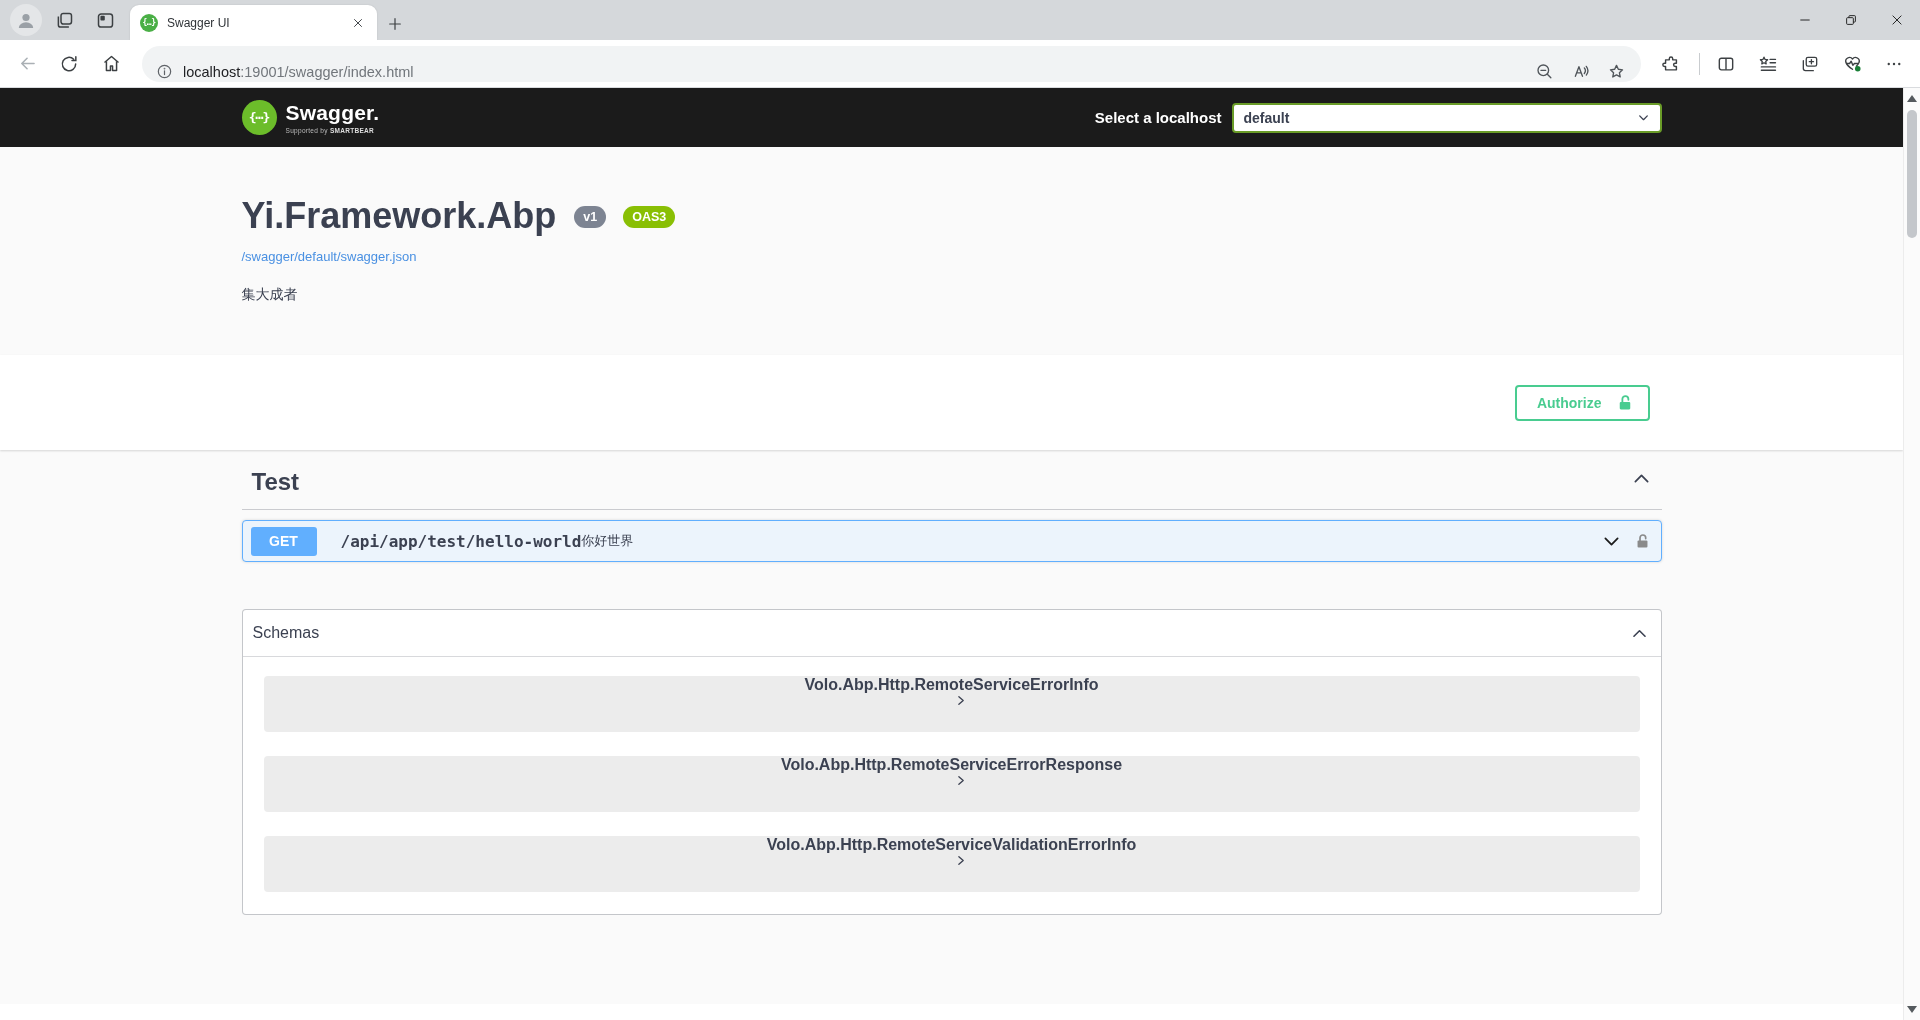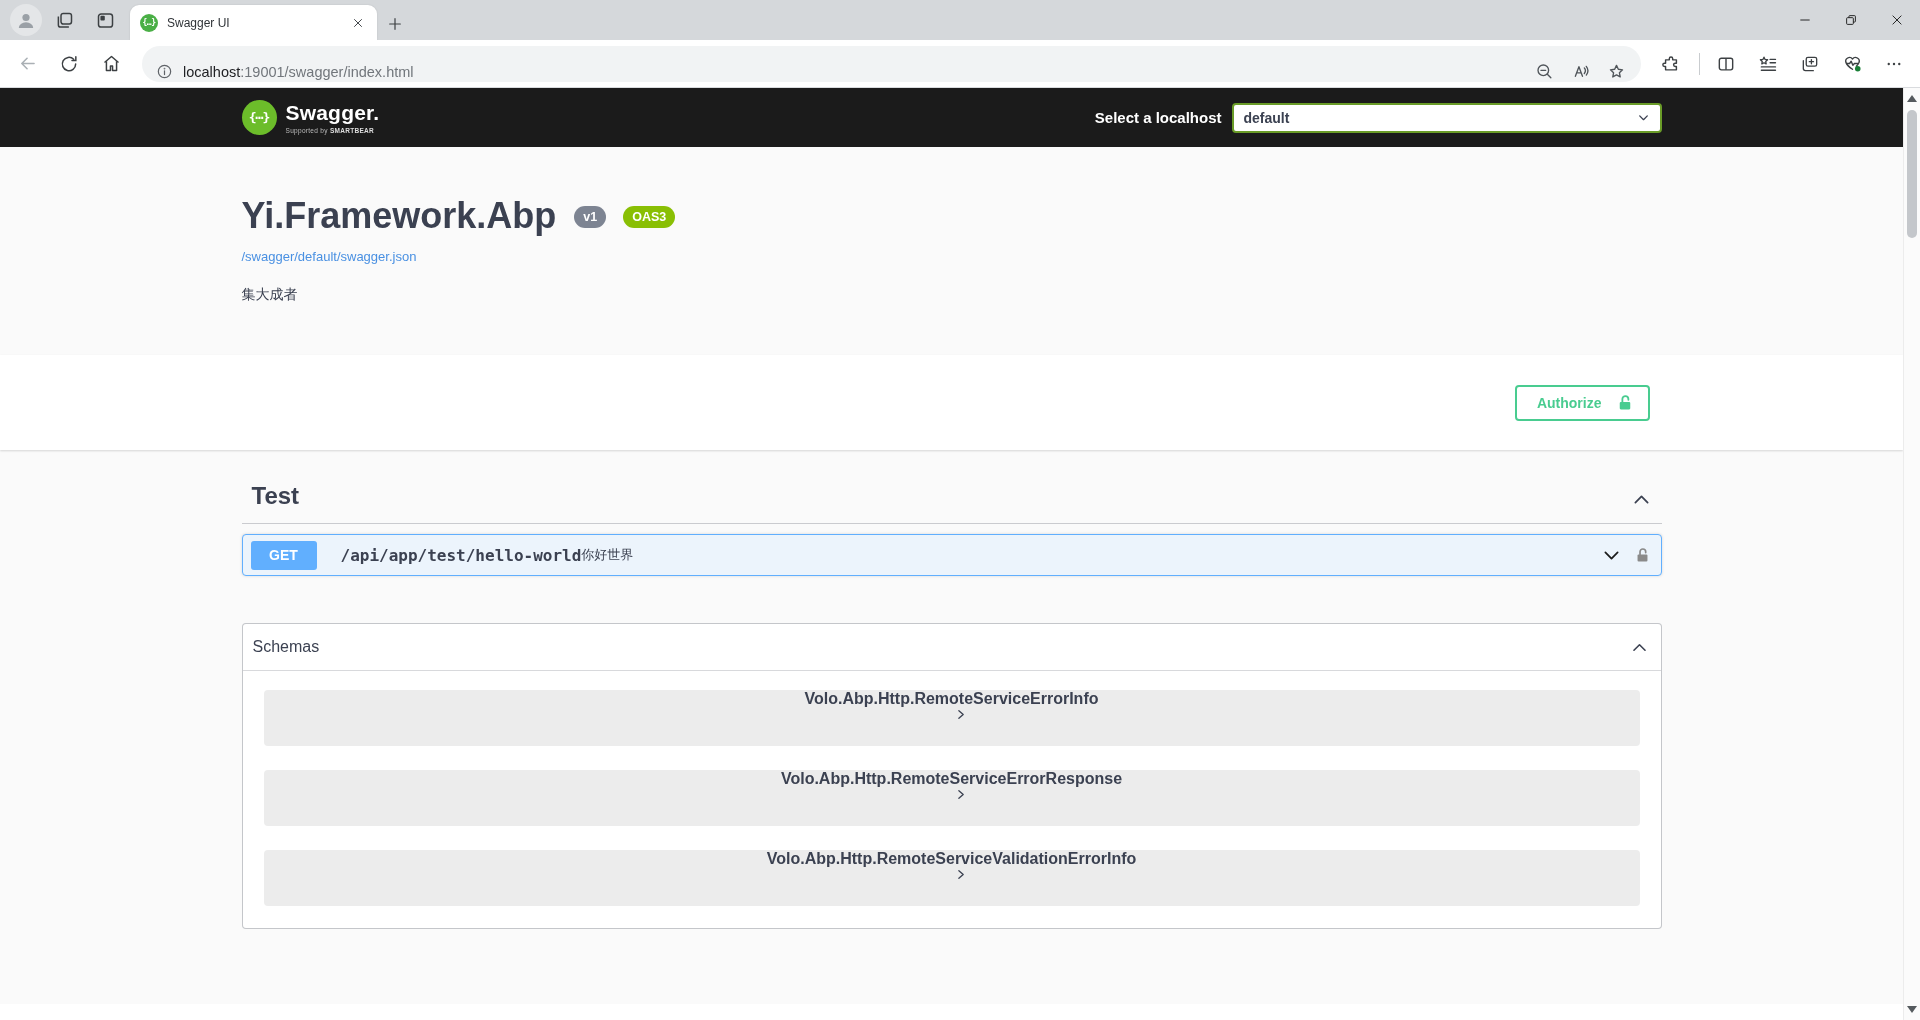--- a/index.html
+++ b/index.html
@@ -67,21 +67,21 @@
   .badge-version { background:#7d8492; }
   .badge-oas { background:#89bf04; margin-left:-1px; }
   .spec-link { margin-top:14px; font-size:13px; color:#4990e2; display:inline-block; text-decoration:none; }
   .api-desc { margin-top:21px; font-size:14px; color:#3b4151; }
   
   .scheme-container { height:95px; background:#fff; box-shadow:0 1px 2px 0 rgba(0,0,0,.15); display:flex; align-items:center; }
   .scheme-container .wrapper { display:flex; justify-content:flex-end; padding-right:12px; }
   .authorize-btn { display:flex; align-items:center; gap:14px; border:2px solid #49cc90; border-radius:4px;
                    background:#fff; color:#49cc90; font-weight:700; font-size:14px; padding:7px 14px 7px 20px; cursor:pointer; }
   
-  .tag-header { margin-top:32px; display:flex; align-items:flex-end; justify-content:space-between;
+  .tag-header { margin-top:18px; display:flex; align-items:flex-start; justify-content:space-between;
                 padding:0 10px 13px 10px; border-bottom:1px solid rgba(59,65,81,.25); cursor:pointer; }
   .tag-title { font-size:24px; font-weight:700; color:#3b4151; }
   .opblock { margin-top:10px; height:42px; background:#ecf4fc; border:1px solid #61affe; border-radius:4px;
              box-shadow:0 0 3px rgba(0,0,0,.15); display:flex; align-items:center; padding:0 8px; }
   .method-badge { background:#61affe; color:#fff; font-weight:700; font-size:14px; border-radius:3px;
                   width:66px; height:29px; display:flex; align-items:center; justify-content:center; }
   .op-path { margin-left:24px; font-family:"DejaVu Sans Mono", monospace; font-size:16px; font-weight:600; color:#3b4151; }
   .op-summary { font-size:13px; color:#3b4151; }
   .op-right { margin-left:auto; display:flex; align-items:center; gap:12px; padding-right:2px; }
   

